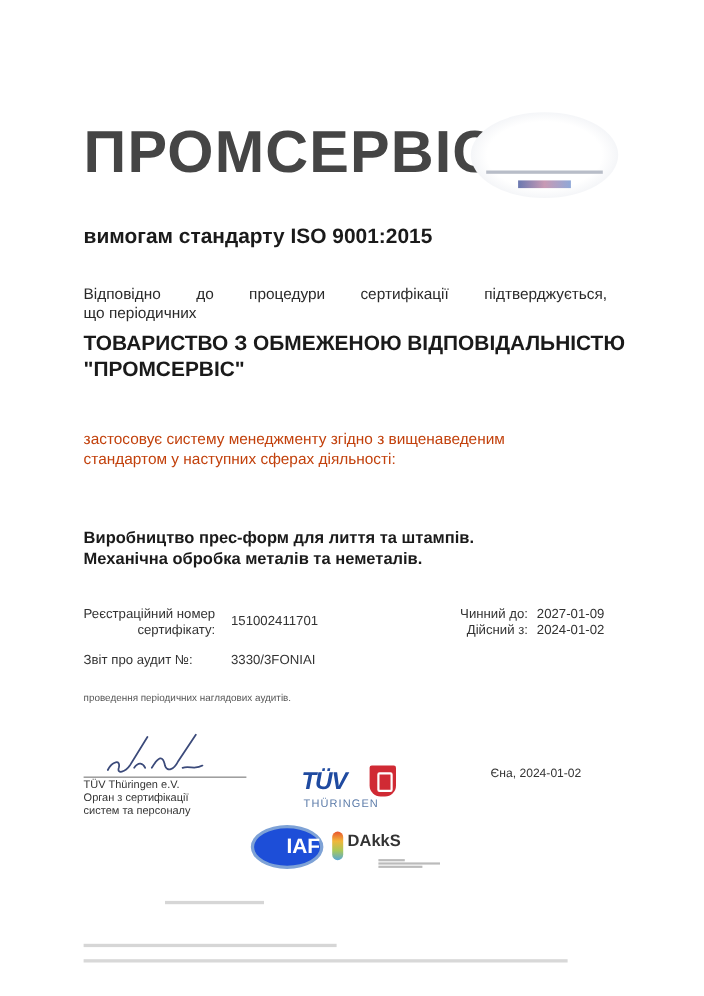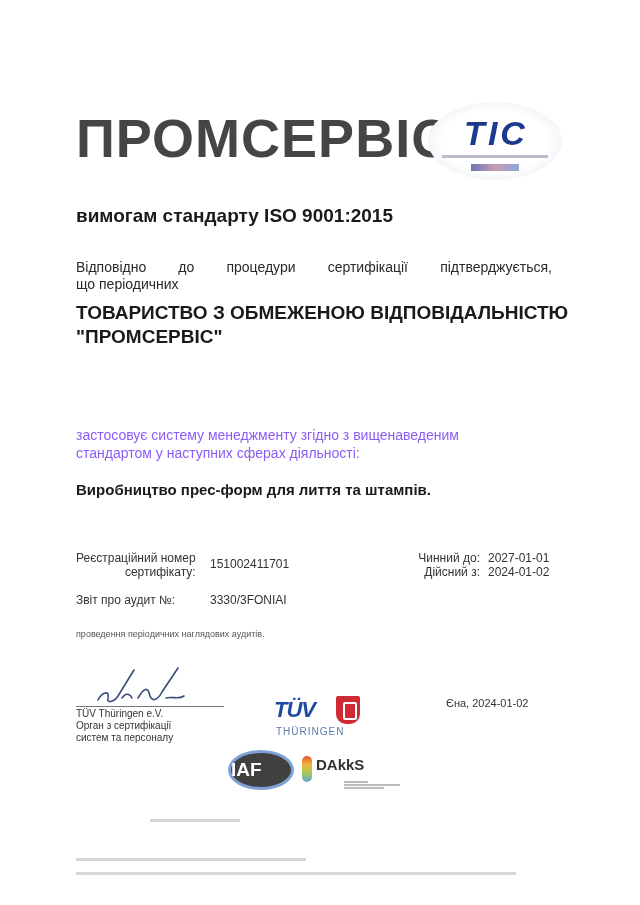--- a/index.html
+++ b/index.html
@@ -30,21 +30,21 @@
   }
   .intro {
     left:76px; top:259px; width:476px; font-size:14px; line-height:17px; color:#2a2a2a;
     text-align:justify; text-align-last:left;
   }
   .intro .l1 { display:flex; justify-content:space-between; }
   .company {
     left:76px; top:301px; font-size:19px; font-weight:bold; line-height:24px; color:#1a1a1a;
   }
   .applies {
-    left:76px; top:426px; font-size:14px; line-height:18px; color:#8b5cf6;
+    left:76px; top:390px; font-size:14px; line-height:18px; color:#c2410c;
   }
   .scope {
     left:76px; top:480px; font-size:15px; font-weight:bold; line-height:19px; color:#1a1a1a;
   }
   .meta { font-size:12px; line-height:14px; color:#333;text-align:right; }
   .reg-label { left:76px; top:551px; }
   .reg-value { left:210px; top:557px; }
   .audit-label { left:76px; top:593px; }
   .audit-value { left:210px; top:593px; }
   .valid-labels { left:394px; top:551px; text-align:right; width:86px; }
@@ -67,22 +67,22 @@
   .tuv-shield::after {
     content:""; position:absolute; left:7px; top:6px; width:10px; height:14px; border:2px solid #ffffff;
     border-radius:2px;
   }
   .tuv-sub {
     position:absolute; left:2px; top:32px; font-size:10px; letter-spacing:1px; color:#5a7aa8;
   }
   .date { left:446px; top:697px; font-size:11px; color:#333; }
   .iaf-logo {
     left:228px; top:750px; width:66px; height:40px; border-radius:50%;
-    background:#404040; border:3px solid #7ea2d6; box-sizing:border-box;
-    color:#ffffff; font-weight:bold; font-size:19px; text-align:left; line-height:34px;
+    background:#1d4ed8; border:3px solid #7ea2d6; box-sizing:border-box;
+    color:#ffffff; font-weight:bold; font-size:19px; text-align:right; line-height:34px;
   }
   .dakks-logo { left:302px; top:752px; width:110px; height:50px; }
   .dakks-mark {
     position:absolute; left:0; top:4px; width:10px; height:26px;
     background:linear-gradient(180deg,#e9542e,#f1b73a,#a8c85a,#59a7d6);
     border-radius:5px;
   }
   .dakks-word {
     position:absolute; left:14px; top:4px; font-size:15px; font-weight:bold; color:#333;
   }
@@ -92,21 +92,20 @@
   .faint1 { left:150px; top:819px; width:90px; height:3px; background:#d6d6d6; }
   .faint2 { left:76px; top:858px; width:230px; height:3px; background:#d6d6d6; }
   .faint3 { left:76px; top:872px; width:440px; height:3px; background:#d8d8d8; }
 </style>
 </head>
 <body>
 
 <div class="abs title">ПРОМСЕРВІС</div>
 
 <div class="abs tic-logo">
-  <div class="tic-word">TIC</div>
   <div class="tic-line"></div>
   <div class="tic-sub"></div>
 </div>
 
 <div class="abs subtitle">
   <div>вимогам стандарту ISO 9001:2015</div>
 </div>
 
 <div class="abs intro">
   <div class="l1">
@@ -124,34 +123,35 @@
   <div>"ПРОМСЕРВІС"</div>
 </div>
 
 <div class="abs applies">
   <div>застосовує систему менеджменту згідно з вищенаведеним</div>
   <div>стандартом у наступних сферах діяльності:</div>
 </div>
 
 <div class="abs scope">
   <div>Виробництво прес-форм для лиття та штампів.</div>
+  <div>Механічна обробка металів та неметалів.</div>
 </div>
 
 <div class="abs meta reg-label">
   <div>Реєстраційний номер</div>
   <div>сертифікату:</div>
 </div>
 <div class="abs meta reg-value">151002411701</div>
 
 <div class="abs meta valid-labels">
   <div>Чинний до:</div>
   <div>Дійсний з:</div>
 </div>
 <div class="abs meta valid-values">
-  <div>2027-01-01</div>
+  <div>2027-01-09</div>
   <div>2024-01-02</div>
 </div>
 
 <div class="abs meta audit-label">Звіт про аудит №:</div>
 <div class="abs meta audit-value">3330/3FONIAI</div>
 
 <div class="abs note">
   <div>проведення періодичних наглядових аудитів.</div>
 </div>
 

